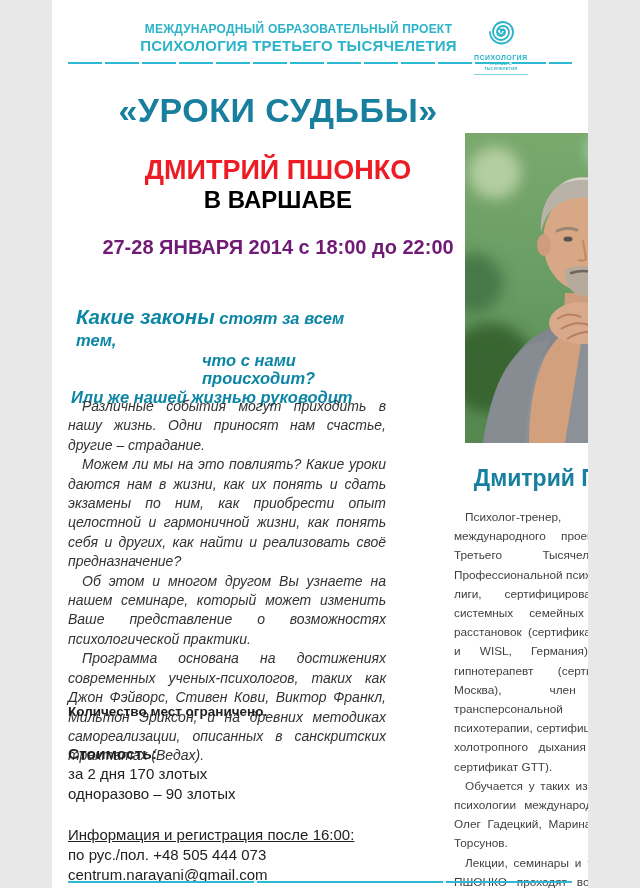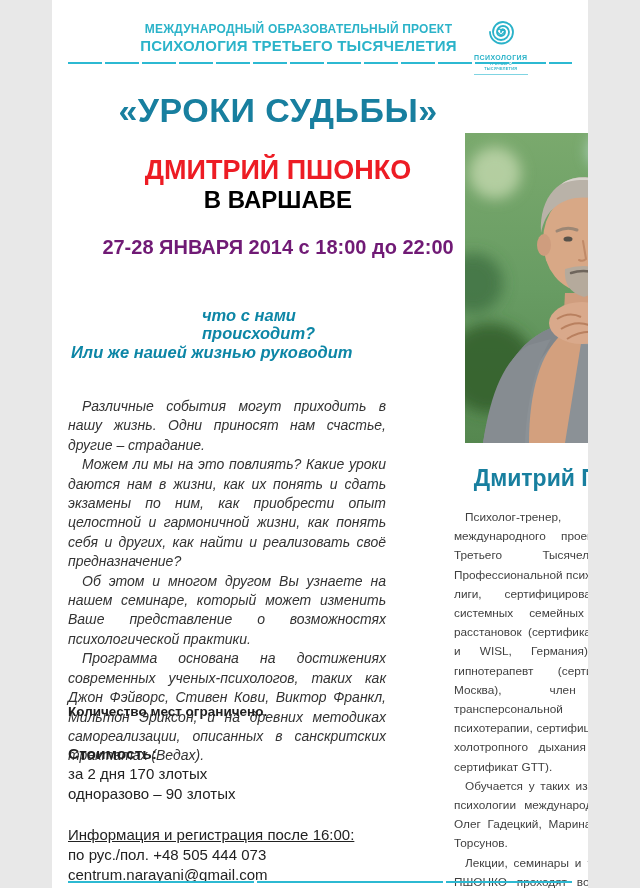--- a/index.html
+++ b/index.html
@@ -129,20 +129,21 @@
           <path d="M96 196 Q110 187 124 192" stroke="#b9805f" stroke-width="2" fill="none"></path>
           <path d="M102 206 Q118 196 134 200" stroke="#b9805f" stroke-width="2" fill="none"></path>
           <circle cx="138" cy="194" r="3" fill="#dddddd" opacity="0.9"></circle>
         </g>
         <path d="M18 310 C26 258 40 226 64 212 L86 206 C70 232 62 268 60 310 Z" fill="#868c91"></path>
       </g>
     </svg>
   </figure>
 
   <section class="questions">
+    <div class="q1"><span class="q-lead">Какие законы</span><span> стоят за всем тем,</span></div>
     <div class="q2">что с нами происходит?</div>
     <div class="q3">Или же нашей жизнью руководит</div>
   </section>
 
   <section class="body-text">
     <p>Различные события могут приходить в нашу жизнь. Одни приносят нам счастье, другие – страдание.</p>
     <p>Можем ли мы на это повлиять? Какие уроки даются нам в жизни, как их понять и сдать экзамены по ним, как приобрести опыт целостной и гармоничной жизни, как понять себя и других, как найти и реализовать своё предназначение?</p>
     <p>Об этом и многом другом Вы узнаете на нашем семинаре, который может изменить Ваше представление о возможностях психологической практики.</p>
     <p>Программа основана на достижениях современных ученых-психологов, таких как Джон Фэйворс, Стивен Кови, Виктор Франкл, Мильтон Эриксон, и на древних методиках самореализации, описанных в санскритских трактатах (Ведах).</p>
   </section>

